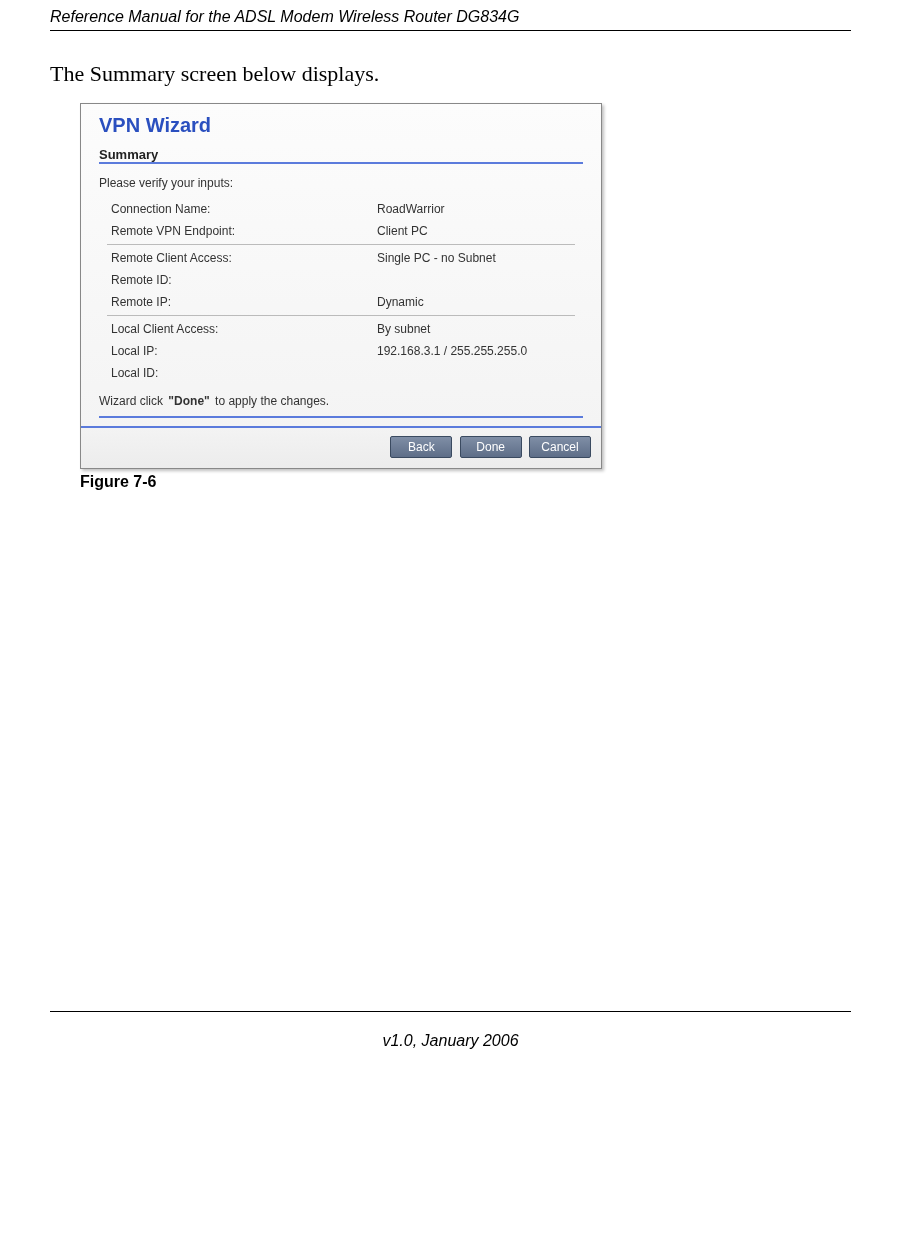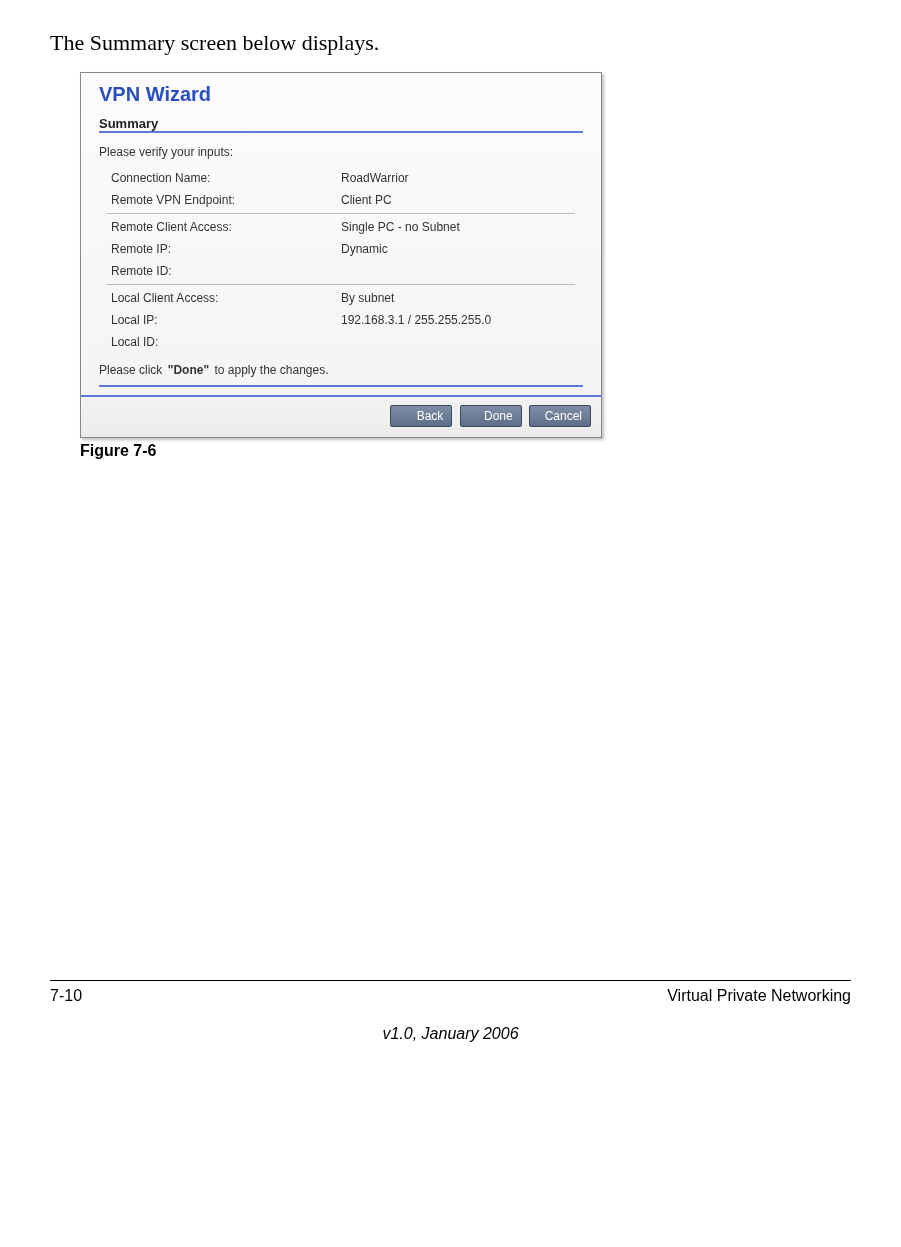--- a/index.html
+++ b/index.html
@@ -55,20 +55,21 @@
     border-top: 2px solid #5b7bdc;
     margin: 0;
   }
   .verify {
     margin: 12px 0 8px 0;
     color: #333;
   }
   .kv {
     display: flex;
     padding: 4px 0;
+    gap: 36px;
   }
   .kv .k {
     width: 230px;
     padding-left: 12px;
   }
   .kv .v {
     flex: 1;
   }
   .kv-sep {
     border-top: 1px solid #bbb;
@@ -94,20 +95,21 @@
     text-align: right;
     background: linear-gradient(to bottom, #f3f3f3, #ececec);
   }
   .ss-btn {
     display: inline-block;
     min-width: 44px;
     padding: 3px 8px;
     margin-left: 4px;
     font-size: 12px;
     color: #fff;
+    text-align: center;
     background: linear-gradient(to bottom, #7f8ea6, #5e6e88);
     border: 1px solid #3a4a60;
     border-radius: 2px;
   }
   .figure-label {
     font-family: Arial, Helvetica, sans-serif;
     font-weight: bold;
     font-size: 16px;
     margin: 4px 0 0 30px;
   }
@@ -126,20 +128,21 @@
     text-align: center;
     font-style: italic;
     margin-top: 20px;
   }
 </style>
 </head>
 <body>
 
 <div class="page">
 
+  <div class="doc-header">Reference Manual for the ADSL Modem Wireless Router DG834G</div>
 
   <div class="intro">The Summary screen below displays.</div>
 
   <div class="screenshot">
     <div class="ss-inner">
       <div class="ss-title">VPN Wizard</div>
 
       <div class="ss-sub">Summary</div>
       <div class="ss-sep"></div>
 
@@ -153,61 +156,57 @@
           <div class="kv">
             <div class="k">Remote VPN Endpoint:</div>
             <div class="v">Client PC</div>
           </div>
           <div class="kv-sep"></div>
           <div class="kv">
             <div class="k">Remote Client Access:</div>
             <div class="v">Single PC - no Subnet</div>
           </div>
           <div class="kv">
+            <div class="k">Remote ID:</div>
+            <div class="v"></div>
+          </div>
+          <div class="kv">
             <div class="k">Remote IP:</div>
             <div class="v">Dynamic</div>
           </div>
-          <div class="kv">
-            <div class="k">Remote ID:</div>
-            <div class="v"></div>
-          </div>
           <div class="kv-sep"></div>
           <div class="kv">
             <div class="k">Local Client Access:</div>
             <div class="v">By subnet</div>
           </div>
           <div class="kv">
             <div class="k">Local IP:</div>
             <div class="v">192.168.3.1 / 255.255.255.0</div>
           </div>
           <div class="kv">
             <div class="k">Local ID:</div>
             <div class="v"></div>
           </div>
         </div>
 
       <div class="hint">
-        <span>Please click</span>
+        <span>Wizard click</span>
         <span class="bold">"Done"</span>
         <span>to apply the changes.</span>
       </div>
     </div>
 
     <div class="ss-sep" style="margin:8px 18px 0 18px"></div>
 
     <div class="ss-footer">
       <span class="ss-btn">Back</span>
       <span class="ss-btn">Done</span>
       <span class="ss-btn">Cancel</span>
     </div>
   </div>
 
   <div class="figure-label">Figure 7-6</div>
 
   <div class="doc-footer">
-    <div class="doc-footer-row">
-      <span>7-10</span>
-      <span>Virtual Private Networking</span>
-    </div>
     <div class="doc-footer-version">v1.0, January 2006</div>
   </div>
 
 </div>
 
 </body></html>

